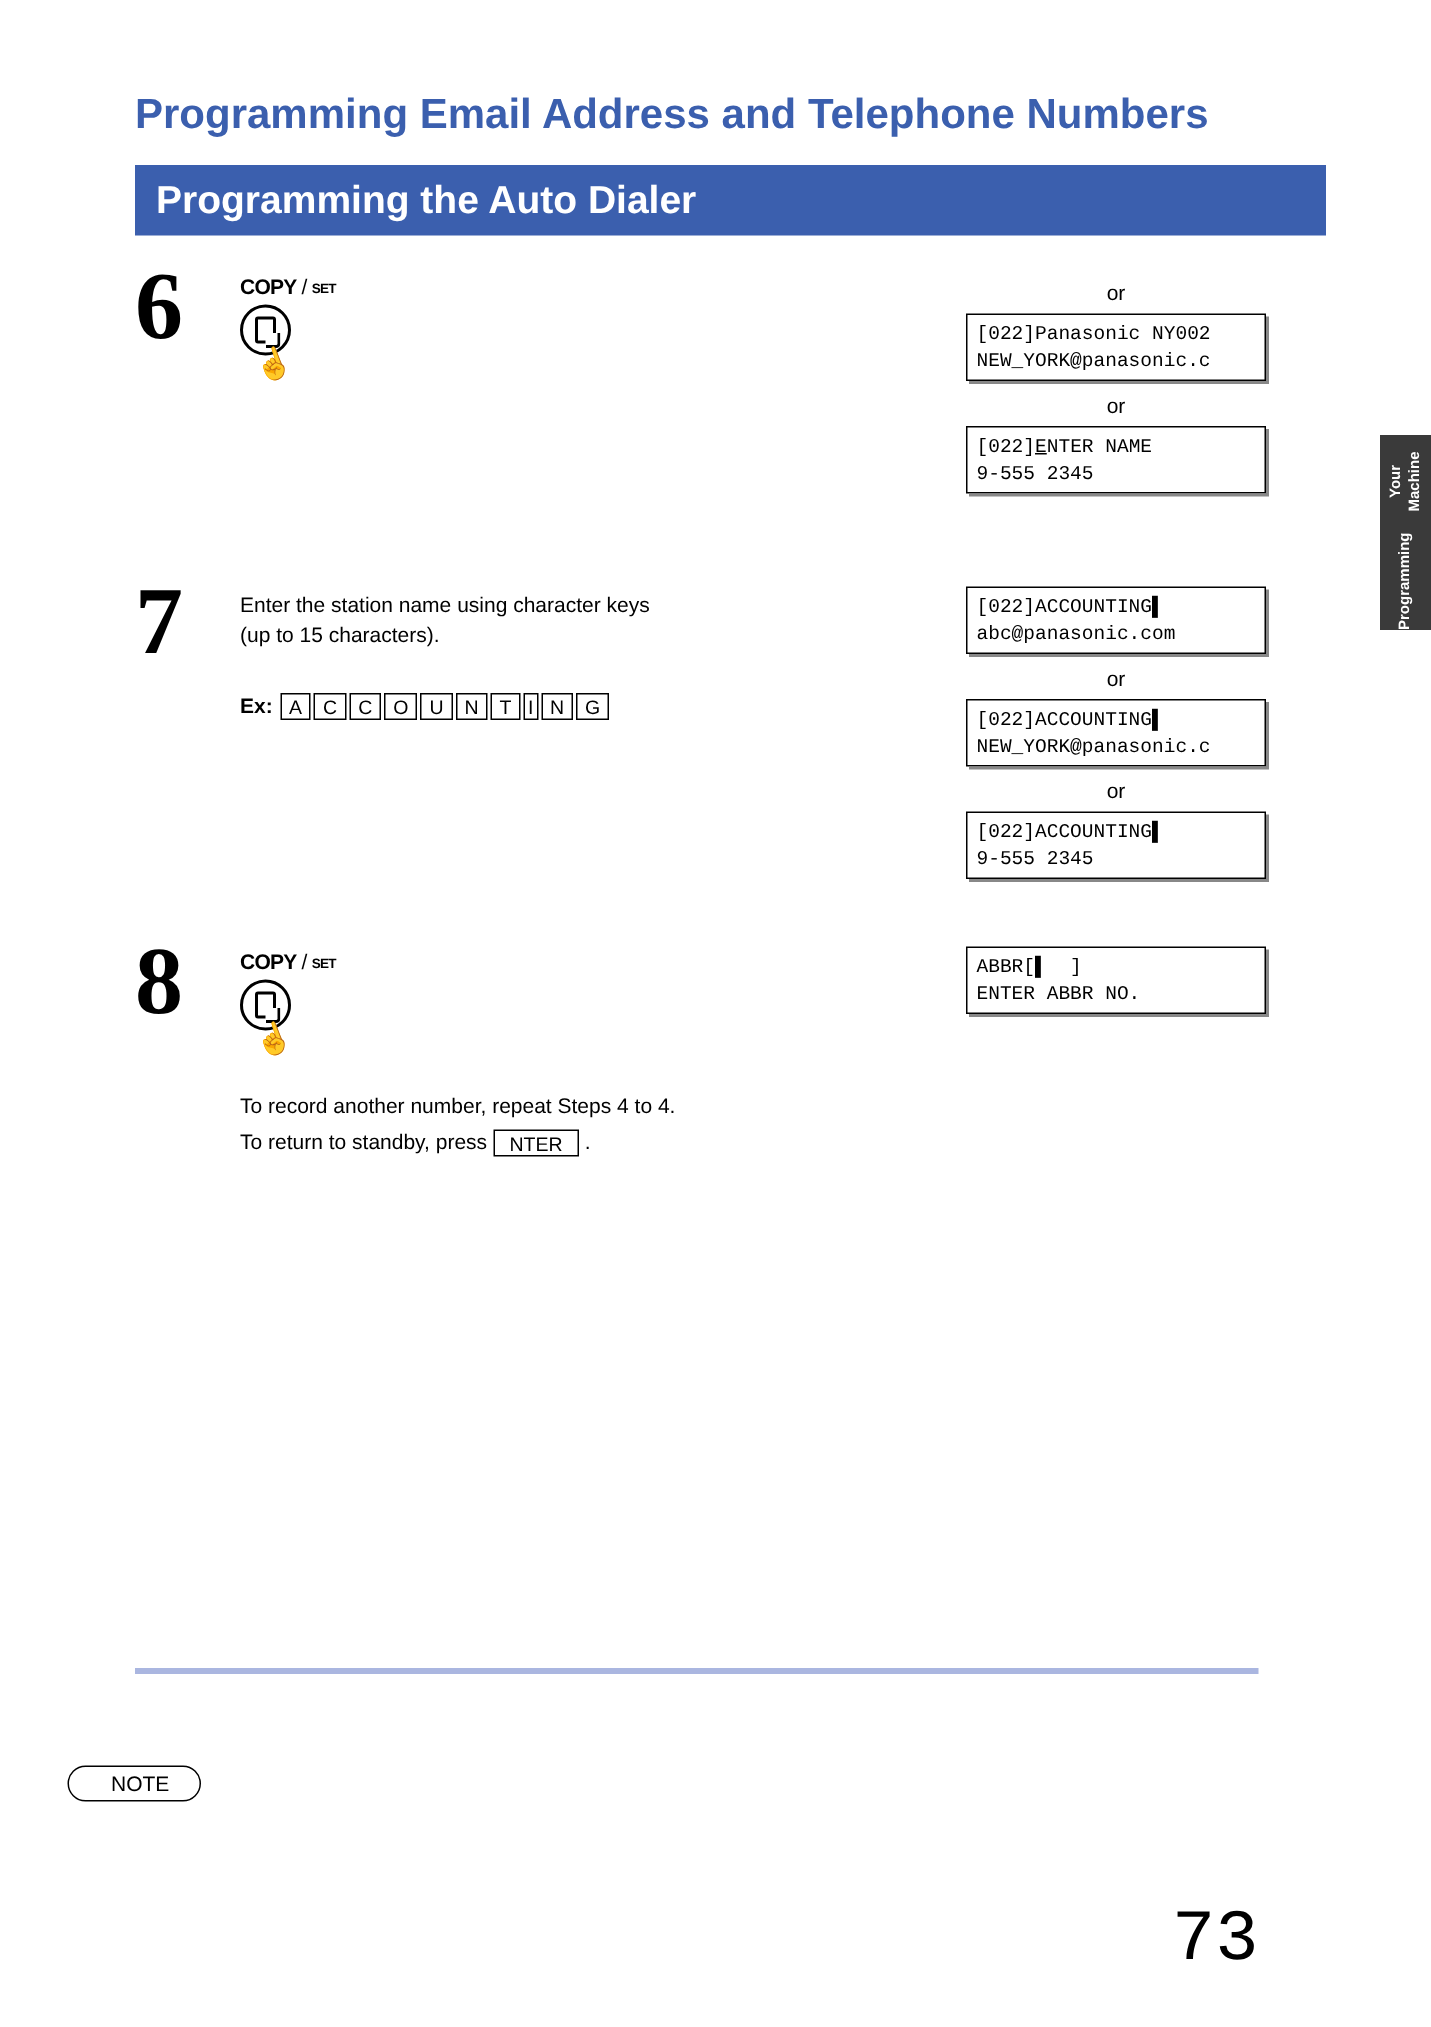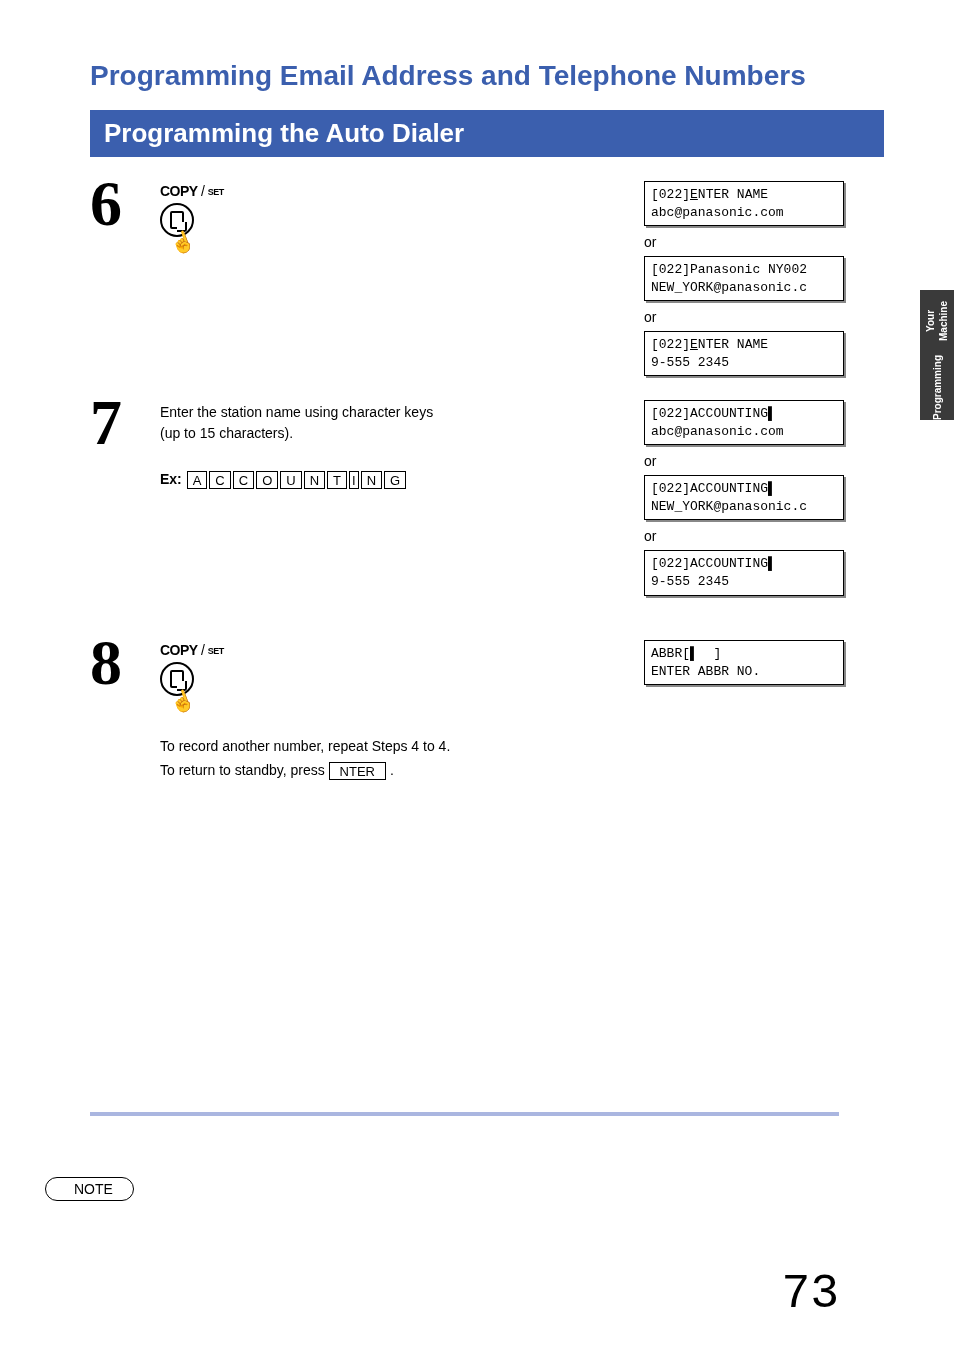--- a/index.html
+++ b/index.html
@@ -74,21 +74,21 @@
     box-shadow: 2px 2px 0 #888;
     font-family: "Courier New", monospace;
     font-size: 13px;
     line-height: 1.35;
     padding: 4px 6px;
     white-space: pre;
     margin-bottom: 8px;
     width: 200px;
   }
   .or-sep {
-    text-align: left;
+    text-align: center;
     width: 200px;
     font-size: 14px;
     margin: 6px 0;
   }
   .copy-set {
     font-family: Arial, sans-serif;
     font-size: 14px;
     font-weight: bold;
     letter-spacing: -0.5px;
     margin-bottom: 4px;
@@ -233,22 +233,20 @@
         <span>COPY</span><span class="slash"> / </span><span class="set">SET</span>
       </span>
       <div class="btn-icon">
         <div class="btn-circle">
             <div class="btn-inner"></div>
           </div>
         <div class="hand">☝</div>
       </div>
     </div>
     <div class="right-col">
-      <div class="lcd"><span>[022]</span><span class="underline">E</span><span>NTER NAME</span>
-<span>abc@panasonic.com</span></div>
       <div class="or-sep">or</div>
       <div class="lcd"><span>[022]Panasonic NY002</span>
 <span>NEW_YORK@panasonic.c</span></div>
       <div class="or-sep">or</div>
       <div class="lcd"><span>[022]</span><span class="underline">E</span><span>NTER NAME</span>
 <span>9-555 2345</span></div>
     </div>
   </div>
 
   <div class="content-row" style="min-height:230px;">

